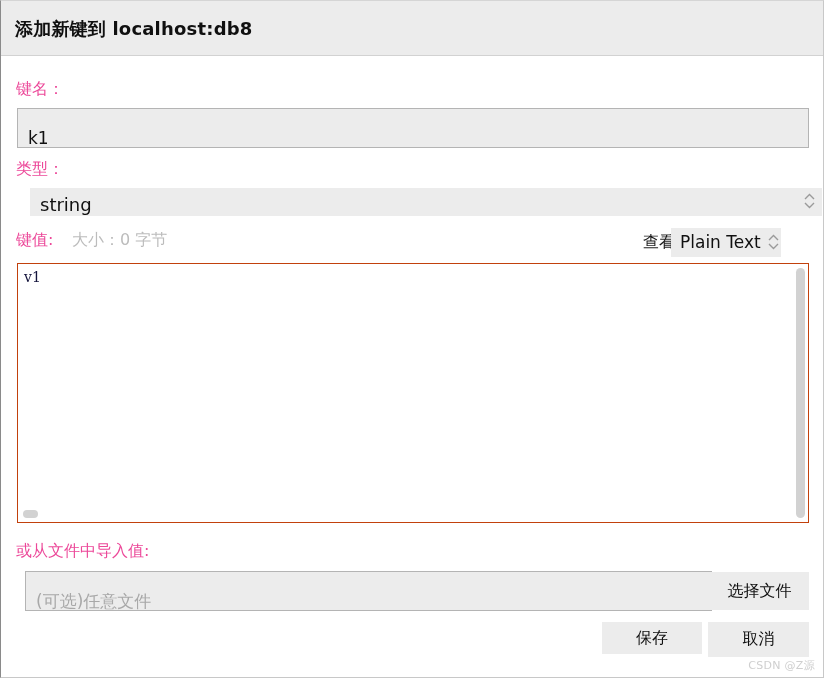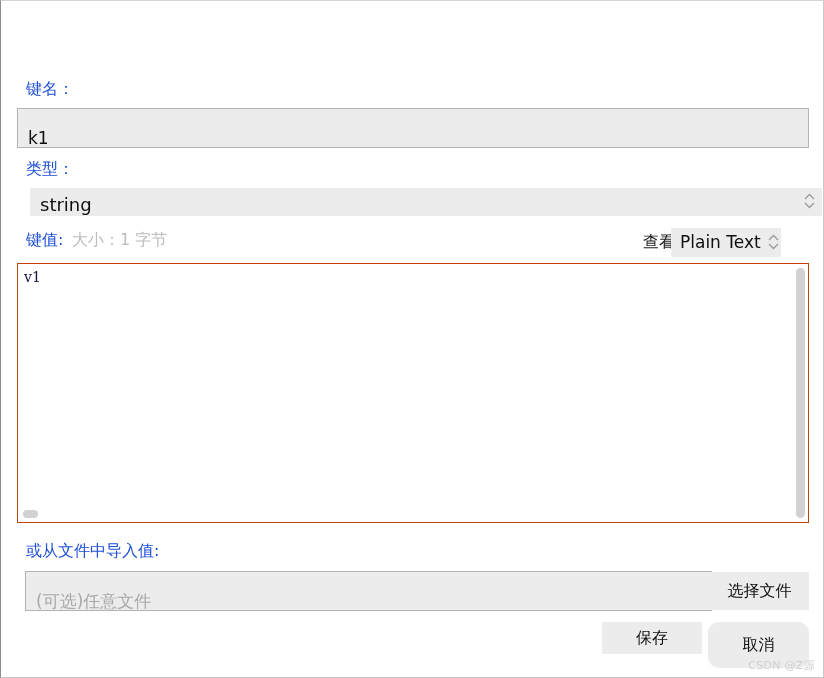--- a/index.html
+++ b/index.html
@@ -50,23 +50,22 @@
     font-weight: bold;
     color: #101010;
     letter-spacing: 0.2px;
     white-space: nowrap;
   }
 
   
   .field-label {
     position: absolute;
     font-size: 16px;
-    color: #1d4ed8;
-    white-space: nowrap;
-    margin-left: 10px;
+    color: #ec4899;
+    white-space: nowrap;
   }
 
   
   .keyname-label { left: 15px; top: 78px; }
 
   .text-input {
     position: absolute;
     box-sizing: border-box;
     background: #ececec;
     border: 1px solid #b4b4b4;
@@ -249,40 +248,42 @@
     left: 601px;
     top: 621px;
     width: 100px;
     height: 32px;
     font-family: Liberation Mono, monospace;
   }
   #cancel-button {
     left: 707px;
     top: 621px;
     width: 101px;
-    height: 46px;
-    border-radius: 11px;
+    height: 35px;
   }
 
   
   .watermark {
     position: absolute;
     right: 8px;
     bottom: 4px;
     font-size: 11px;
     color: #cfcfcf;
     letter-spacing: 0.3px;
     white-space: nowrap;
   }
 </style>
 </head>
 <body>
 
 <div class="dialog">
 
+  <div class="titlebar">
+    <div class="titlebar-text">添加新键到 localhost:db8</div>
+  </div>
 
   <div class="field-label keyname-label">键名：</div>
   <div class="text-input" id="key-name-input">k1</div>
 
   <div class="field-label type-label">类型：</div>
   <div class="select-box" id="type-select">
     <div class="select-value">string</div>
     <div class="stepper">
       <span class="chev up">
         <svg width="11" height="7" viewBox="0 0 11 7">
@@ -291,21 +292,21 @@
       </span>
       <span class="chev down">
         <svg width="11" height="7" viewBox="0 0 11 7">
             <path d="M1 1 L5.5 5.5 L10 1" fill="none" stroke="#9a9a9a" stroke-width="1.4"></path>
           </svg>
       </span>
     </div>
   </div>
 
   <div class="field-label keyvalue-label">键值:</div>
-  <div class="keyvalue-size">大小：1 字节</div>
+  <div class="keyvalue-size">大小：0 字节</div>
   <div class="view-label">查看</div>
   <div class="select-box" id="view-select">
     <div class="select-value">Plain Text</div>
     <div class="stepper">
       <span class="chev up">
         <svg width="11" height="7" viewBox="0 0 11 7">
             <path d="M1 6 L5.5 1.5 L10 6" fill="none" stroke="#9a9a9a" stroke-width="1.4"></path>
           </svg>
       </span>
       <span class="chev down">

